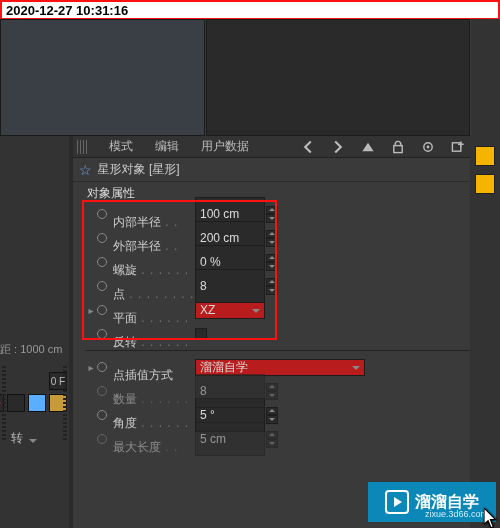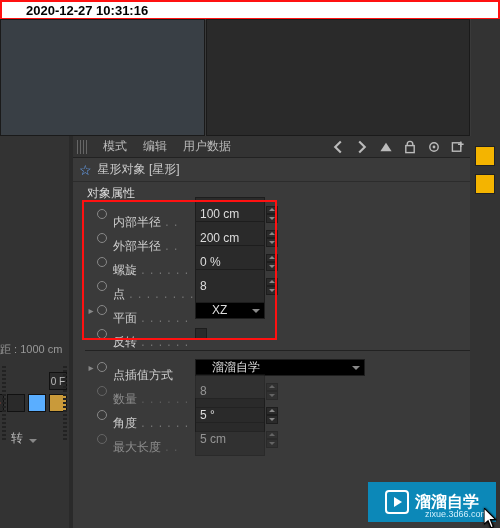--- a/index.html
+++ b/index.html
@@ -1,33 +1,33 @@
 <!DOCTYPE html>
 <html><head>
 <meta charset="utf-8">
 <style>
   * { margin: 0; padding: 0; box-sizing: border-box; }
   html, body { width: 500px; height: 528px; overflow: hidden; font-family: "Microsoft YaHei", sans-serif; font-size: 12px; color: #ccc; background: #3a3a3a; }
   .root { position: relative; width: 500px; height: 528px; }
   .dt-bar { position: absolute; top: 0; left: 0; width: 500px; height: 19px; background: #fff; border: 2px solid #ff1111; border-bottom-width: 1.5px; display:flex; align-items:center; padding-left:4px; }
-  .dt-bar span { color: #000; font-size: 13px; font-weight: bold; font-family: Arial, sans-serif; margin-left: 20px; }
+  .dt-bar span { color: #000; font-size: 13px; font-weight: bold; font-family: Arial, sans-serif; }
 
   .viewport { position:absolute; top:19px; left:0; width:500px; height:117px; background:#3a3a3a; }
   .vp-left  { position:absolute; top:0; left:0;   width:205px; height:117px; background:#393f45; border:1px solid #1a1a1a; }
   .vp-mid   { position:absolute; top:0; left:206px; width:264px; height:117px; background:#2a2a2a; border:1px solid #1a1a1a; }
   .vp-right { position:absolute; top:0; left:471px; width:29px;  height:117px; background:#333; }
 
   .left-panel { position:absolute; top:136px; left:0; width:69px; height:392px; background:#333; }
   .left-div   { position:absolute; top:136px; left:69px; width:4px; height:392px; background:#2a2a2a; }
 
   .attr-panel { position:absolute; top:136px; left:73px; width:397px; height:392px; background:#3a3a3a; }
   .side-strip { position:absolute; top:136px; left:470px; width:30px; height:392px; background:#333333; display:flex; flex-direction:column; align-items:center; padding-top:10px; gap:8px; }
   .side-bk { width:20px; height:20px; background:#f4b400; border:1px solid #222; }
 
-  .menubar { height:22px; display:flex; align-items:center; background:#333; padding:0 4px; gap:4px; border-bottom:1px solid #222; }
+  .menubar { height:22px; display:flex; align-items:center; background:#333; padding:0 4px; gap:10px; border-bottom:1px solid #222; }
   .menubar .grip { display:inline-block; width:12px; height:14px; background:repeating-linear-gradient(90deg,#666,#666 1px,#333 1px,#333 3px); margin-right:4px;}
   .menubar .mitem { color:#bbb; padding:0 6px; cursor:default; }
   .menubar .spacer { flex:1; }
   .menubar .ico { width:16px; height:16px; margin-left:4px; display:inline-flex; align-items:center; justify-content:center; color:#bbb; }
   .menubar svg { width:14px; height:14px; }
 
   .obj-row { height:24px; display:flex; align-items:center; padding:0 6px; border-bottom:1px solid #2c2c2c; }
   .obj-row .star { color:#6aa9ff; font-size:14px; margin-right:6px; }
 
   .tabs-row { height:22px; display:flex; align-items:flex-end; padding-left:6px; gap:0; background:#2e2e2e; }
@@ -44,21 +44,21 @@
   .bullet { width:10px; height:10px; border-radius:50%; border:1.5px solid #888; margin-right:6px; flex:none;}
   .plabel { width:82px; color:#ccc; white-space:pre;margin-top:16px; }
   .plabel .dots { color:#777; letter-spacing:1px;}
   .pval { width:70px; height:34px; background:#2a2a2a; border:1px solid #1d1d1d; color:#ddd; font-size:12px; display:inline-flex; align-items:center; padding-left:4px;}
   .spin { width:12px; height:17px; display:inline-flex; flex-direction:column; margin-left:1px;}
   .spin div { flex:1; background:#2a2a2a; border:1px solid #1d1d1d; display:flex; align-items:center; justify-content:center;}
   .spin div::before { content:""; border-left:3px solid transparent; border-right:3px solid transparent; }
   .spin .up::before   { border-bottom:3px solid #888; }
   .spin .down::before { border-top:3px solid #888; }
   .cb { width:12px; height:12px; background:#2a2a2a; border:1px solid #1d1d1d; margin-left:0;}
-  .dd { width:170px; height:17px; background:#000000; border:1px solid #1d1d1d; color:#ddd; display:inline-flex; align-items:center; padding-left:16px; position:relative;}
+  .dd { width:170px; height:17px; background:#b91c1c; border:1px solid #1d1d1d; color:#ddd; display:inline-flex; align-items:center; padding-left:4px; position:relative;}
   .dd::after { content:""; position:absolute; right:4px; top:6px; border-left:4px solid transparent; border-right:4px solid transparent; border-top:4px solid #888;}
   .sep { height:1px; background:#222; margin:4px 0; }
   .chev-col { width:12px; color:#888; font-size:10px; text-align:center; }
 
   .left-readout { position:absolute; top:342px; left:0; width:69px; height:18px; color:#999; font-size:11px; padding-right:3px; }
 
   .tl-icons { position:absolute; top:372px; left:0; width:69px; display:flex; flex-direction:column; gap:4px; align-items:flex-end; padding-right:2px;}
   .tl-icons .row { display:flex; gap:3px; }
   .sq { width:18px; height:18px; border:1px solid #111; display:inline-flex; align-items:center; justify-content:center; font-size:10px;}
   .sq.dark { background:#2a2a2a; color:#bbb; }

